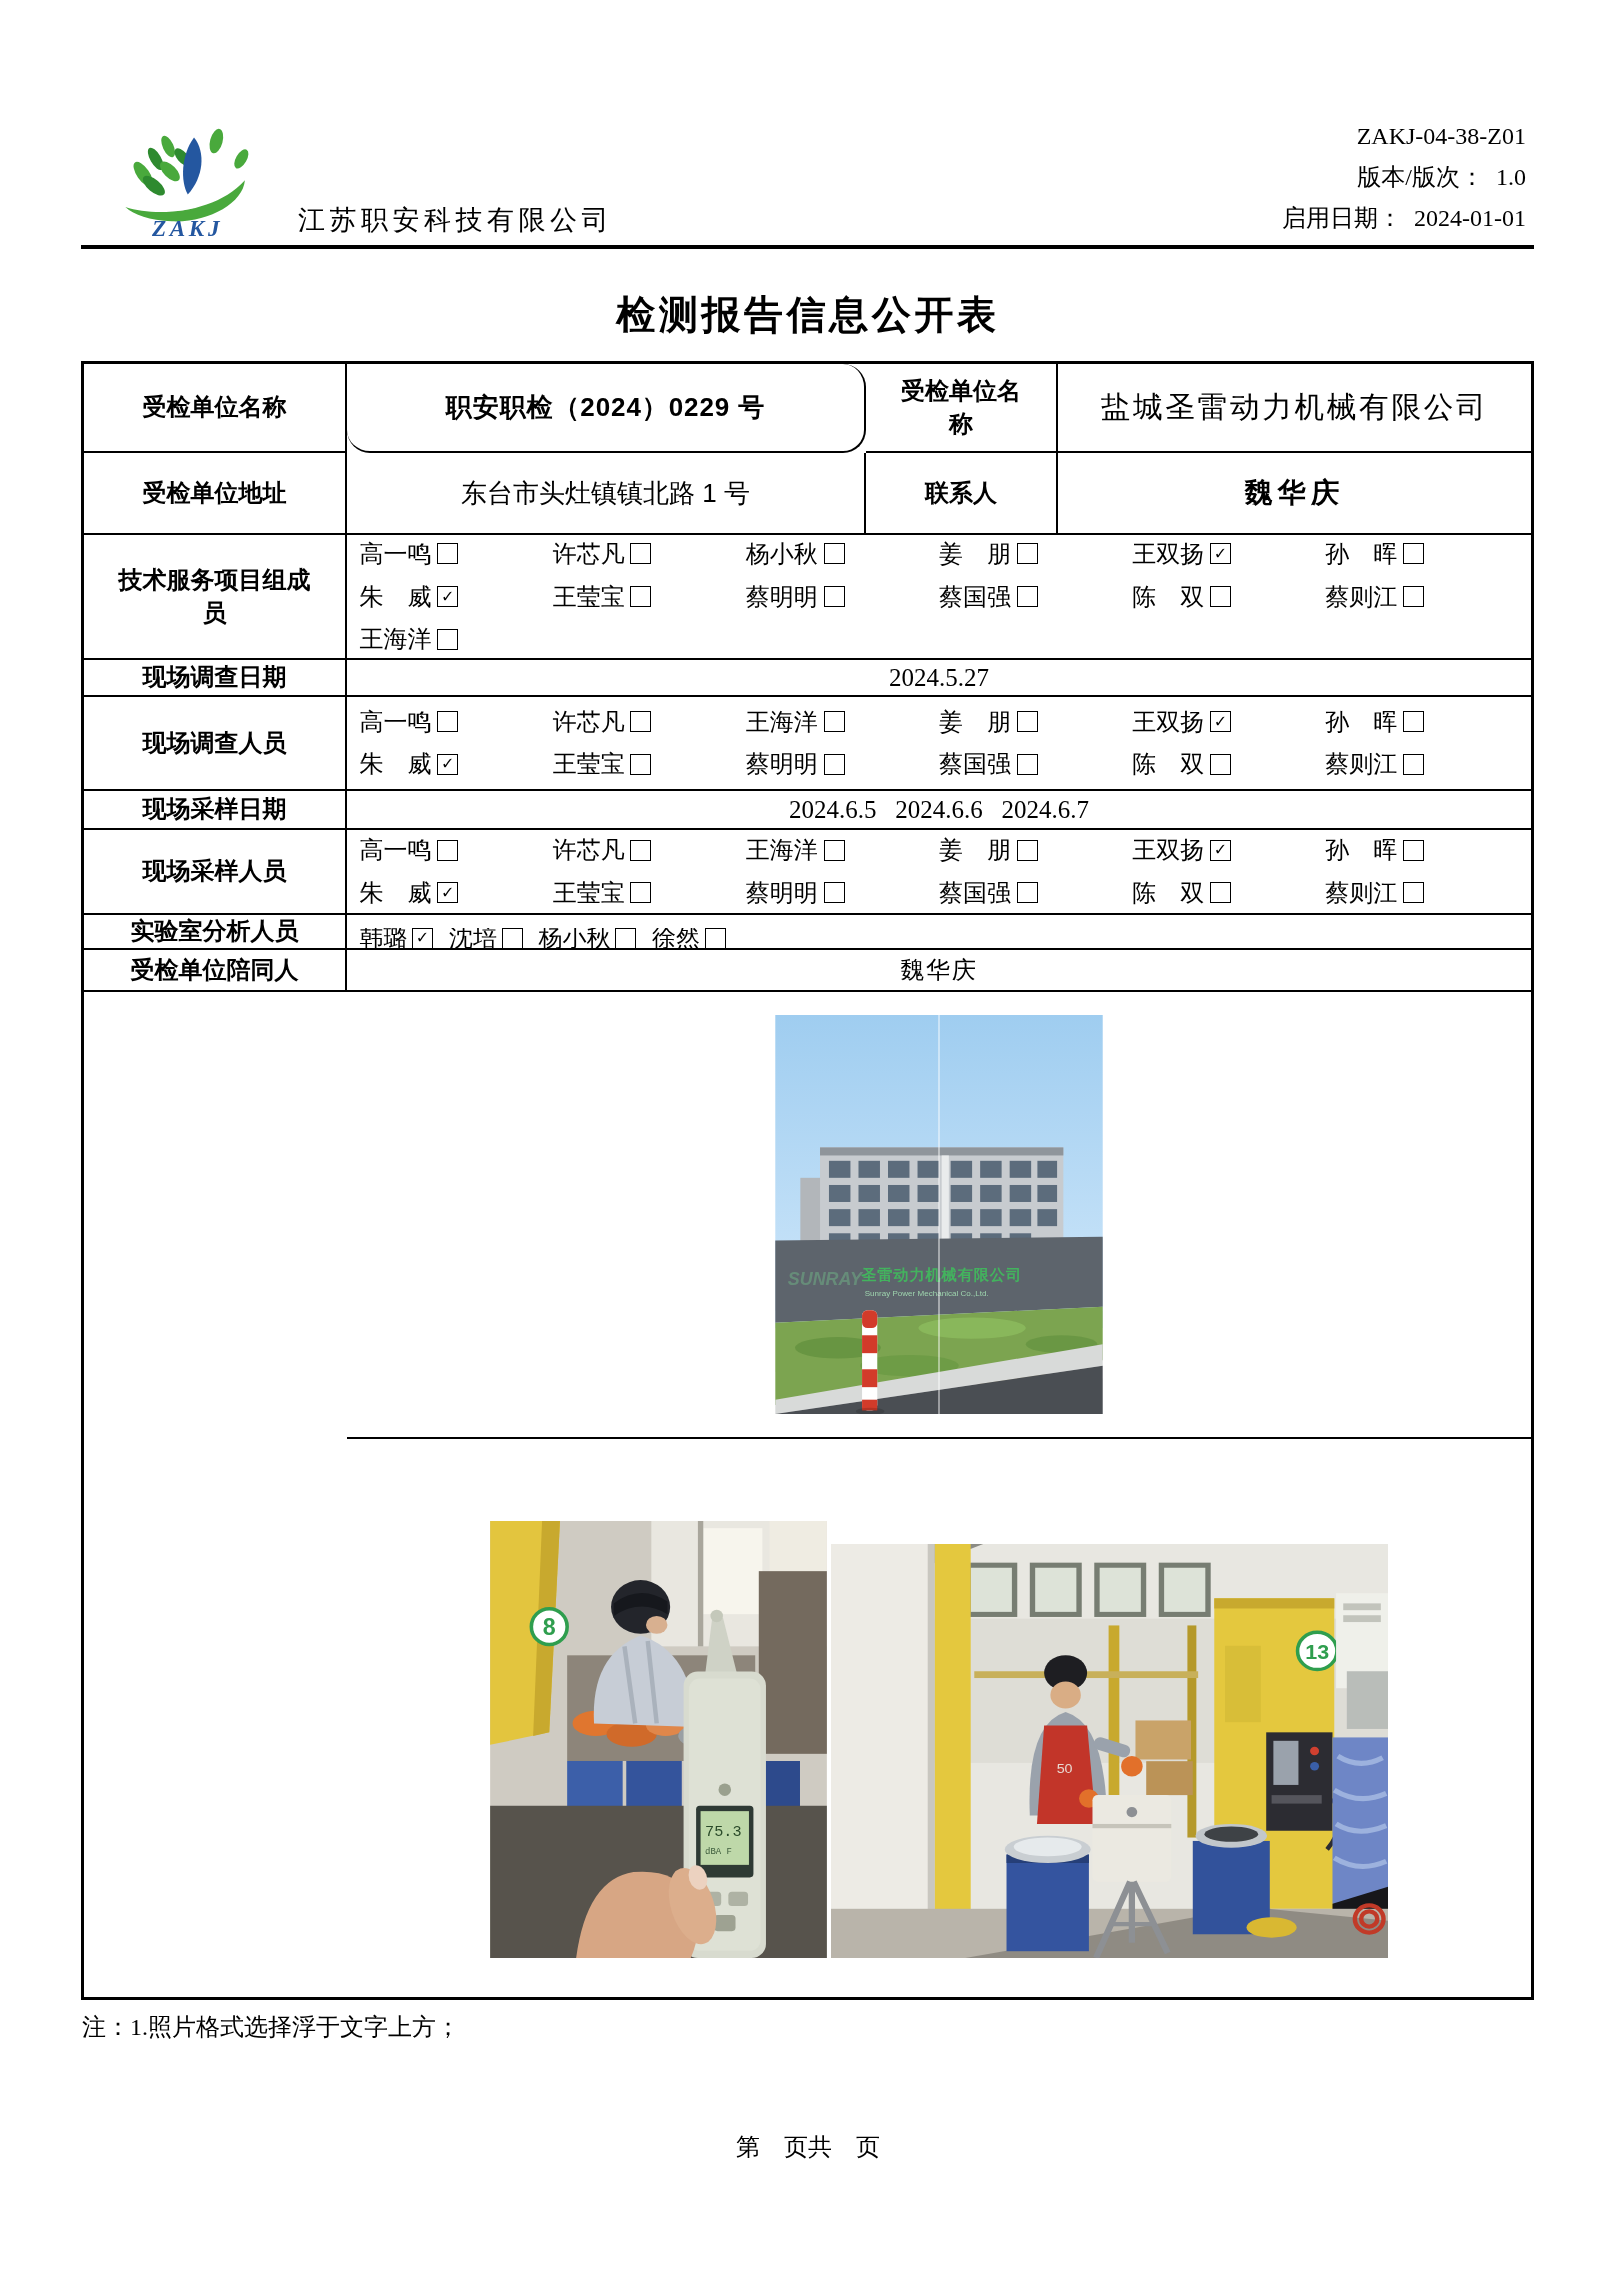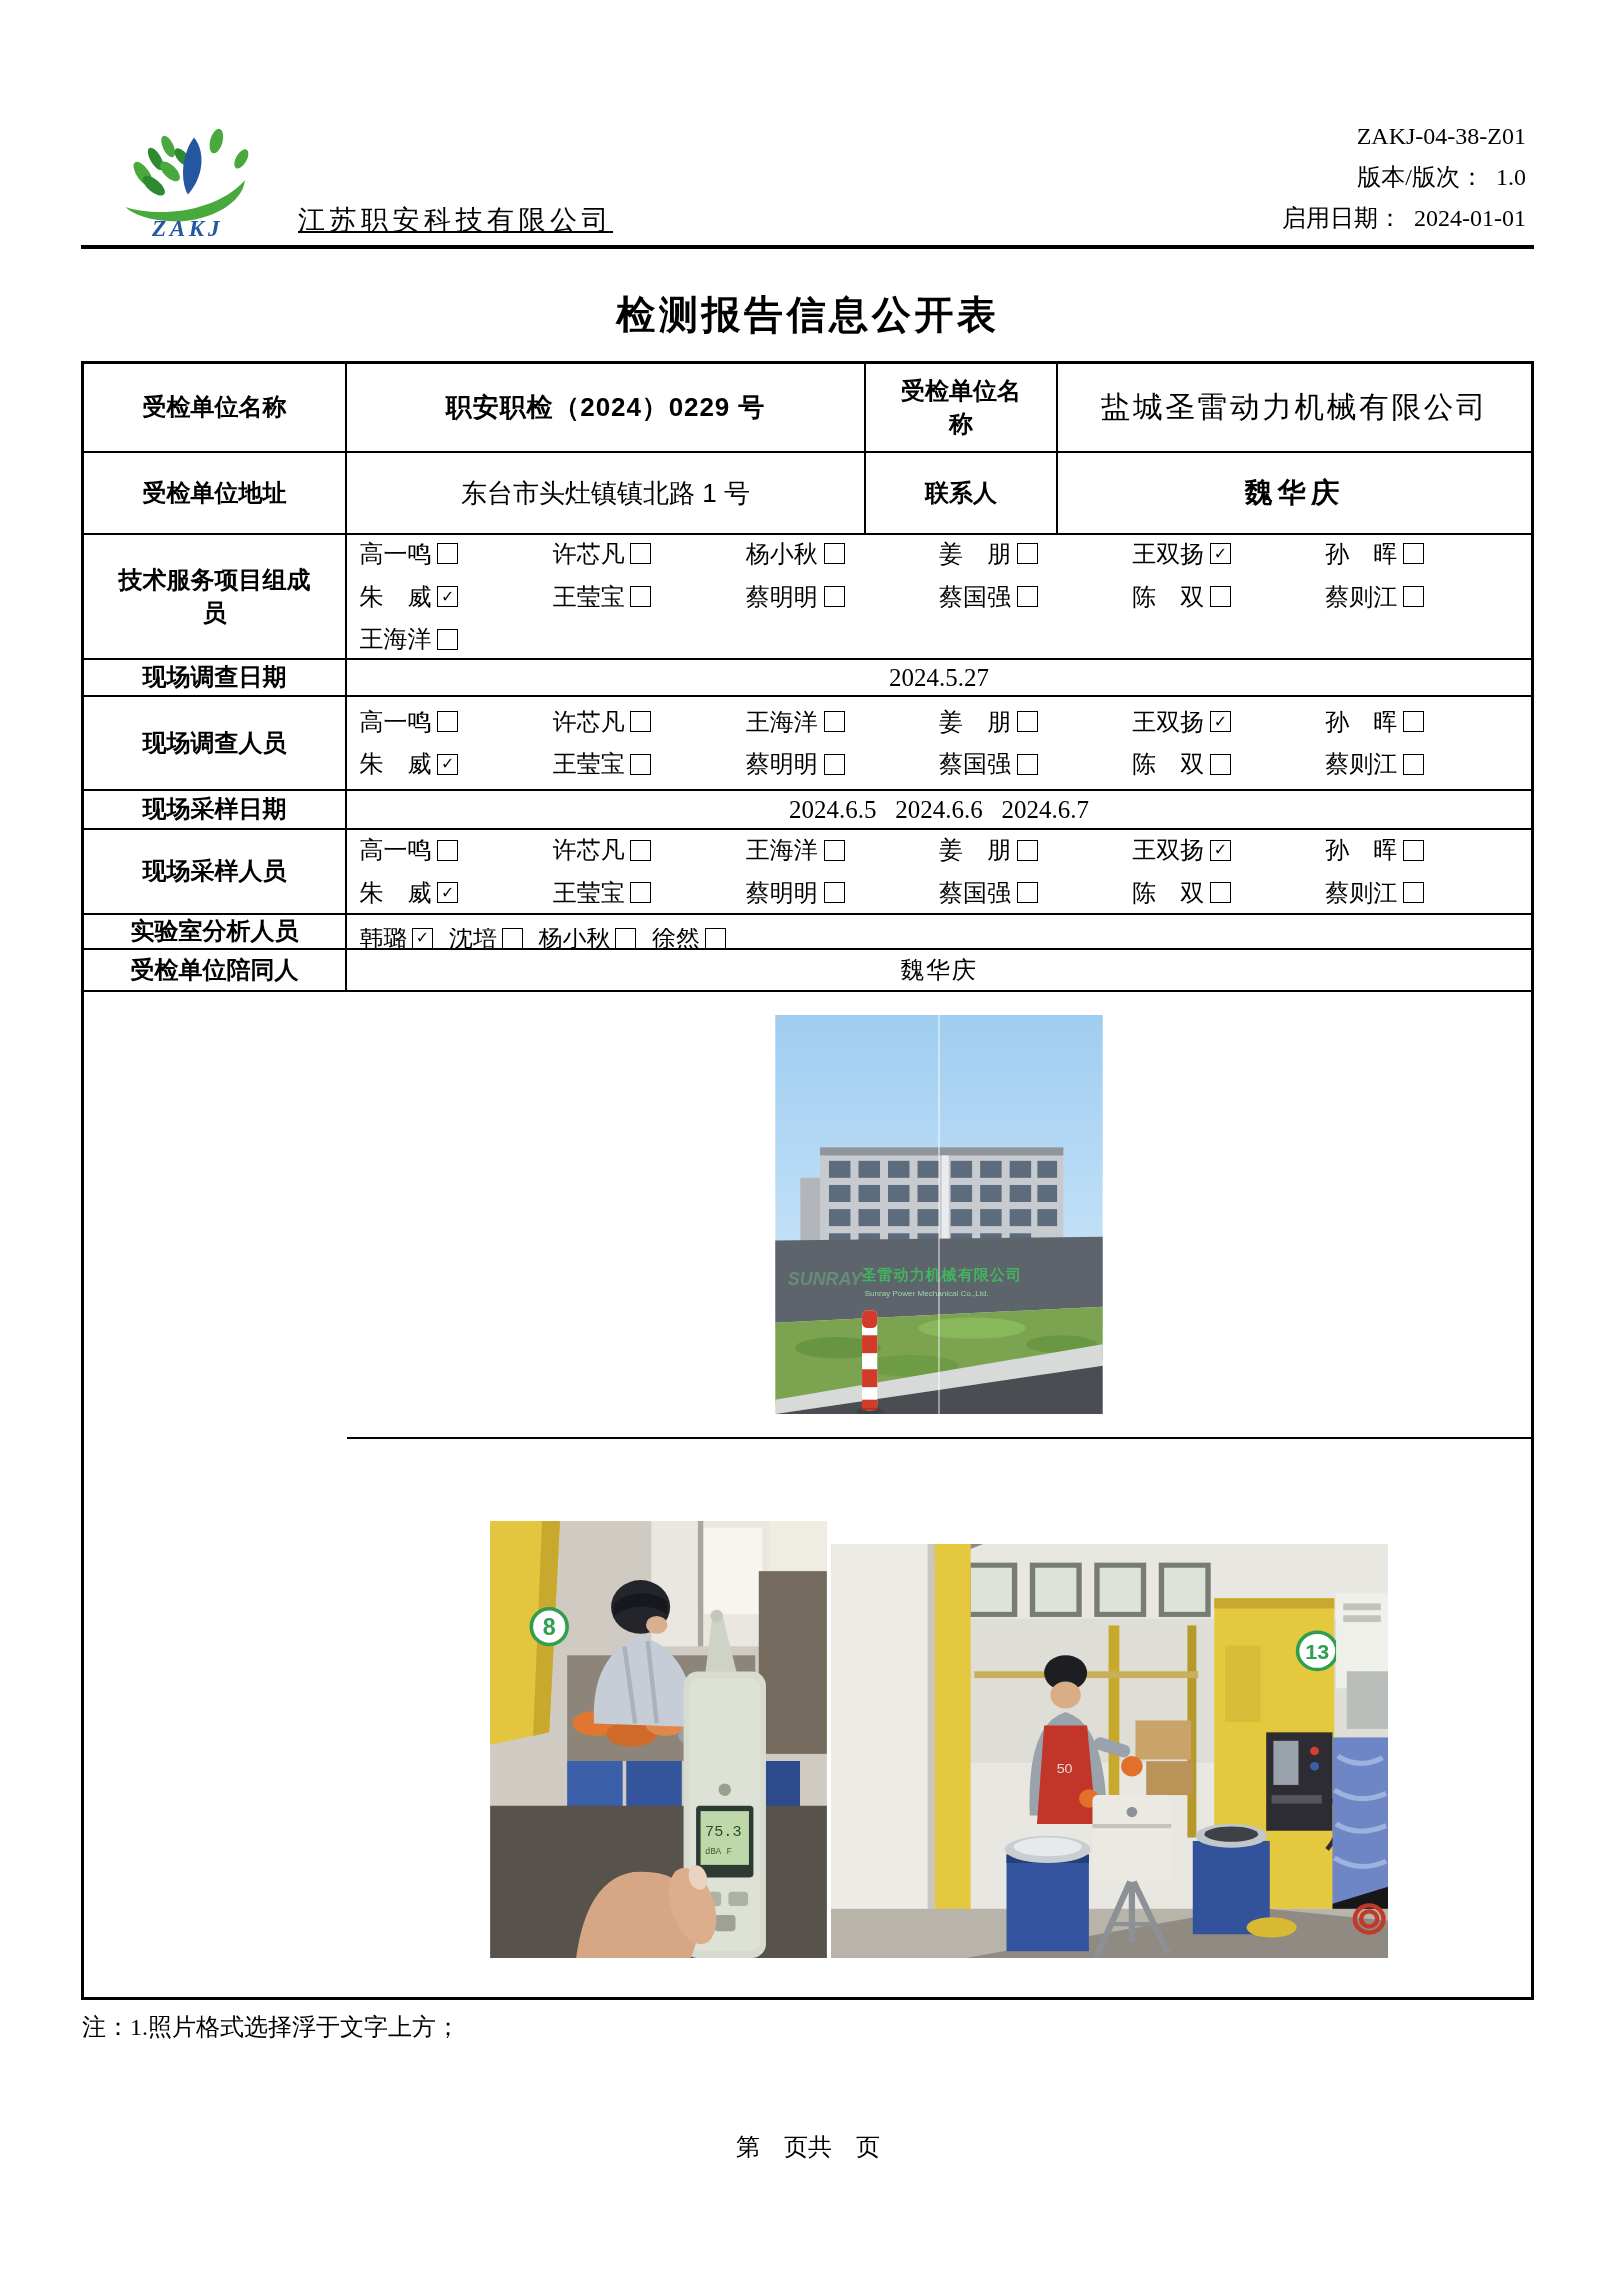--- a/index.html
+++ b/index.html
@@ -1,38 +1,38 @@
 <!DOCTYPE html>
 <html style="font-size:14.3px"><head>
 <meta charset="utf-8">
 <style>
   html,body{margin:0;padding:0;background:#888;}
   .page{position:relative;width:1616px;height:2293px;background:#ffffff;overflow:hidden;
         font-family:"Liberation Serif",serif;color:#000;}
   .abs{position:absolute;}
   .pre{white-space:pre;}
   
-  .company-name{left:298px;top:202px;font-size:27px;letter-spacing:4.5px;font-family:"Liberation Serif",serif;text-decoration:underline;}
+  .company-name{left:298px;top:202px;font-size:27px;letter-spacing:4.5px;font-family:"Liberation Serif",serif;}
   .doc-meta{right:90px;top:116px;text-align:right;font-size:24px;line-height:41px;}
   .header-rule{left:81px;top:245px;width:1453px;height:3.6px;background:#000;}
   
   .title{left:0;right:0;top:288px;text-align:center;font-size:39px;font-weight:bold;letter-spacing:3.6px;
          font-family:"Liberation Sans",sans-serif;}
   
   .tbl{left:81px;top:361px;width:1453px;height:1639px;border:3.6px solid #000;box-sizing:border-box;
        display:grid;grid-template-columns:263px 519px 192px 1fr;
        grid-template-rows:89px 82px 125px 37px 94px 39px 85px 35px 42px 447px 1fr;}
   .c{border-right:2.7px solid #000;border-bottom:2.7px solid #000;box-sizing:border-box;
      display:flex;align-items:center;justify-content:center;overflow:hidden;}
   .noR{border-right:none;}
   .noB{border-bottom:none;}
   .lab-font{font-family:"Liberation Sans",sans-serif;font-weight:bold;font-size:24px;text-align:center;line-height:1.35;}
   .w8{display:inline-block;width:8.2em;}
   .w5{display:inline-block;width:5.2em;}
-  .v-repno{font-family:"Liberation Sans",sans-serif;font-weight:bold;font-size:26px;letter-spacing:0.9px;}
+  .v-repno{font-family:"Liberation Sans",sans-serif;font-weight:bold;font-size:26px;letter-spacing:0.9px;border-radius:23px;}
   .v-unit{font-size:29.6px;letter-spacing:2.7px;}
   .v-addr{font-family:"Liberation Sans",sans-serif;font-size:26px;}
   .v-contact{font-size:28px;font-weight:bold;letter-spacing:5.4px;}
   .v-date{font-size:25px;}
   .v-plain{font-size:24px;letter-spacing:1.8px;}
   
   .people-cell{justify-content:flex-start;padding:7.2px 12.5px;}
   .people-grid{display:grid;grid-template-columns:repeat(6,1fr);row-gap:10.7px;width:100%;align-content:center;}
   .p-item{display:flex;align-items:center;font-size:24px;}
   .p-name{white-space:pre;min-width:3.05em;}

